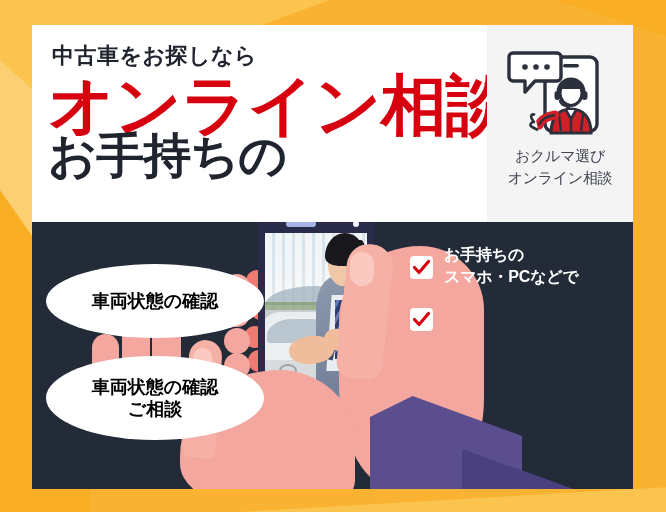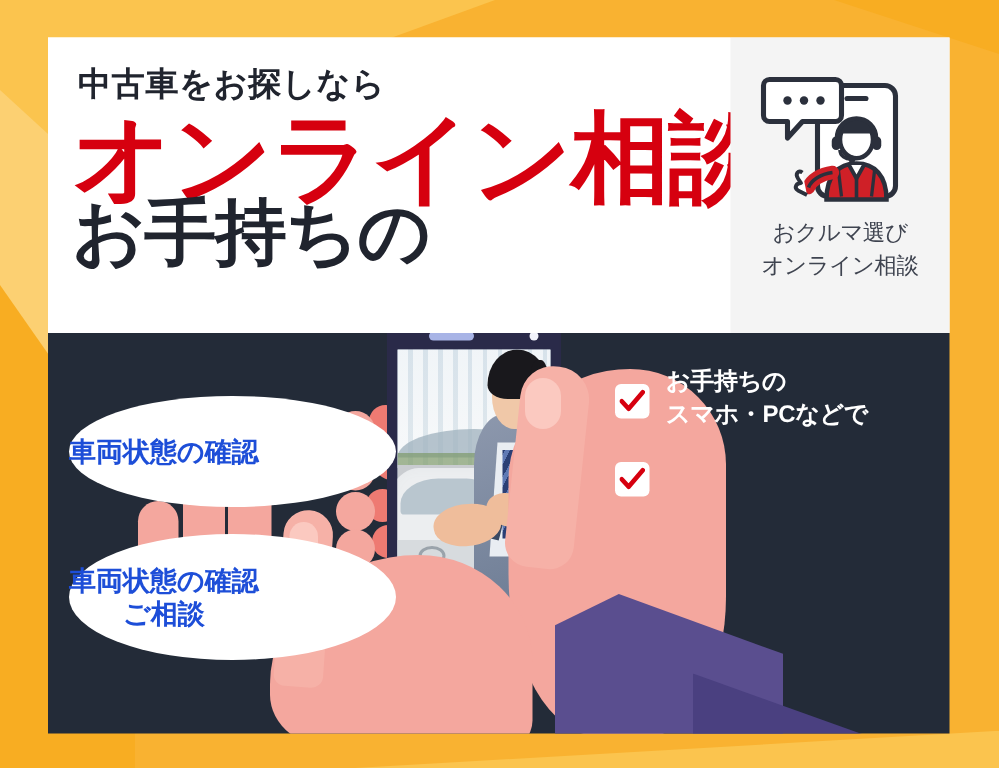--- a/index.html
+++ b/index.html
@@ -42,22 +42,22 @@
   
   .op-icon{position:absolute;left:18px;top:18px;width:108px;height:100px;}
   .op-caption{position:absolute;left:0;top:120px;width:146px;text-align:center;
     font-size:15px;color:#3f4450;line-height:1.45;letter-spacing:-.3px;}
 
   
   .dark{position:absolute;left:32px;top:222px;width:601px;height:267px;background:#232b38;overflow:hidden;}
 
   
   .pill{position:absolute;background:#ffffff;border-radius:50%;
-    display:flex;align-items:center;text-align:center;
-    color:#1d4ed8;font-weight:bold;line-height:1.25;}
+    display:flex;align-items:center;justify-content:center;text-align:center;
+    color:#000000;font-weight:bold;line-height:1.25;}
   .pill.p1{left:14px;top:42px;width:218px;height:74px;font-size:18px;}
   .pill.p2{left:14px;top:134px;width:218px;height:84px;font-size:18px;}
 
   
   .dot{position:absolute;background:#ee7a72;border-radius:50%;}
 
   
   .phone{position:absolute;left:227px;top:-14px;width:114px;height:227px;
     background:#2a2a49;border-radius:13px;box-shadow:0 0 0 1px #2a2a49;}
   .phone .speaker{position:absolute;left:27px;top:13px;width:30px;height:6px;border-radius:3px;background:#a8b4e6;}

